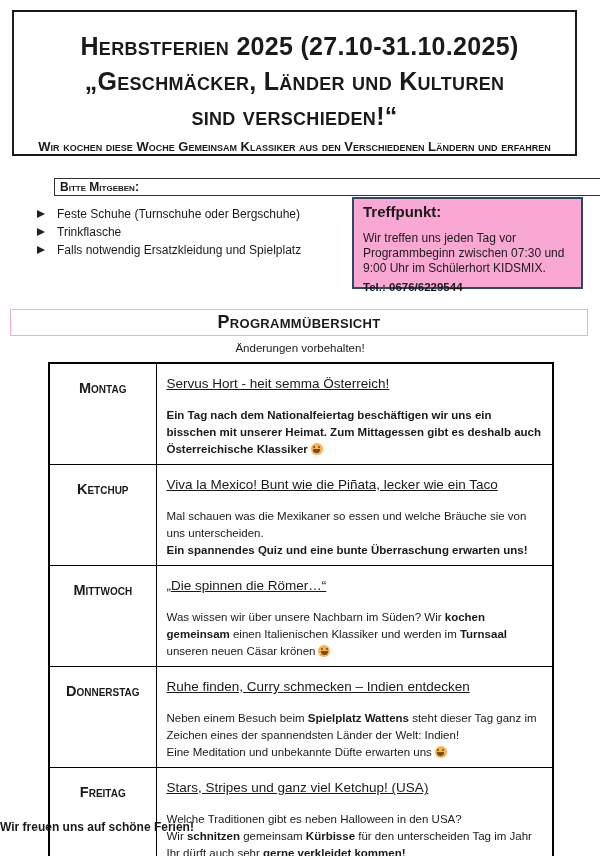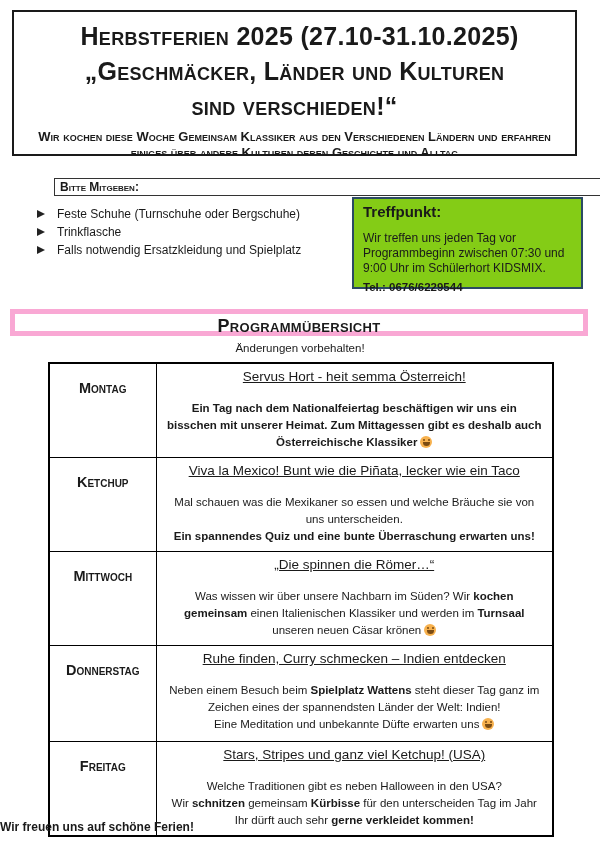--- a/index.html
+++ b/index.html
@@ -8,59 +8,59 @@
     font-family:"Liberation Sans","DejaVu Sans",sans-serif;color:#1a1a1a;
     overflow:hidden;
   }
   .sc{font-variant:small-caps;}
   
   .title-box{
     position:absolute;left:12px;top:10px;width:565px;height:146px;
     border:2px solid #1a1a1a;box-sizing:border-box;text-align:center;overflow:hidden;
   }
   .title-line{font-size:25px;font-weight:bold;line-height:35px;letter-spacing:.3px;}
-  .title-line.first{margin-top:7px;padding-left:10px;}
+  .title-line.first{margin-top:17px;padding-left:10px;}
   .subtitle{font-size:13px;font-weight:bold;line-height:16px;margin:5px 18px 0;}
   
   .mitgeben-box{
     position:absolute;left:10px;top:178px;width:578px;height:18px;
     border:1px solid #333;box-sizing:border-box;margin-left:44px;
   }
   .mitgeben-label{font-size:12px;font-weight:bold;line-height:16px;padding-left:5px;}
   .packing-list{position:absolute;left:57px;top:205px;width:290px;}
   .packing-item{position:relative;font-size:12px;line-height:18px;padding-left:0;}
   .arrow-bullet{
     position:absolute;left:-20px;top:5px;width:0;height:0;
     border-top:4px solid transparent;border-bottom:4px solid transparent;
     border-left:8px solid #222;
   }
   
   .treffpunkt-box{
     position:absolute;left:352px;top:197px;width:231px;height:92px;
-    background:#84cc16;border:2px solid #2b4a63;box-sizing:border-box;
+    background:#f9a8d4;border:2px solid #2b4a63;box-sizing:border-box;
     padding:3px 9px;
   }
   .tp-title{font-size:15px;font-weight:bold;line-height:19px;}
   .tp-body{font-size:12px;line-height:15px;margin-top:10px;}
   .tp-tel{font-size:11.5px;font-weight:bold;margin-top:5px;}
   
   .uebersicht-box{
     position:absolute;left:10px;top:309px;width:578px;height:27px;
-    border:5px solid #f9a8d4;box-sizing:border-box;text-align:center;
+    border:1px solid #f9a8d4;box-sizing:border-box;text-align:center;
   }
   .uebersicht-title{font-size:18px;font-weight:bold;line-height:25px;letter-spacing:.3px;}
   .note{position:absolute;left:0;top:342px;width:600px;text-align:center;font-size:11.5px;}
   
   table.program{
     position:absolute;left:48px;top:362px;width:506px;
     border-collapse:collapse;border:2px solid #000;
   }
   table.program td{border:1px solid #000;vertical-align:top;box-sizing:border-box;}
   td.day-cell{width:107px;text-align:center;font-weight:bold;font-size:14.5px;padding-top:16px;}
-  td.content-cell{text-align:center;padding:3px 10px 6px;}
+  td.content-cell{padding:10px 10px 6px;}
   .row-title{font-size:13.5px;text-decoration:underline;display:inline-block;margin-top:2px;}
   .row-body{font-size:11.5px;line-height:17px;margin-top:15px;}
   .b{font-weight:bold;}
   tr.r-mo td{height:76px;} tr.r-di td{height:90px;} tr.r-mi td{height:92px;}
   tr.r-do td{height:96px;} tr.r-fr td{height:92px;}
   
   .emoji{
     display:inline-block;width:12px;height:12px;border-radius:50%;
     background:#f7b14e;vertical-align:-2px;position:relative;margin-left:3px;
   }

